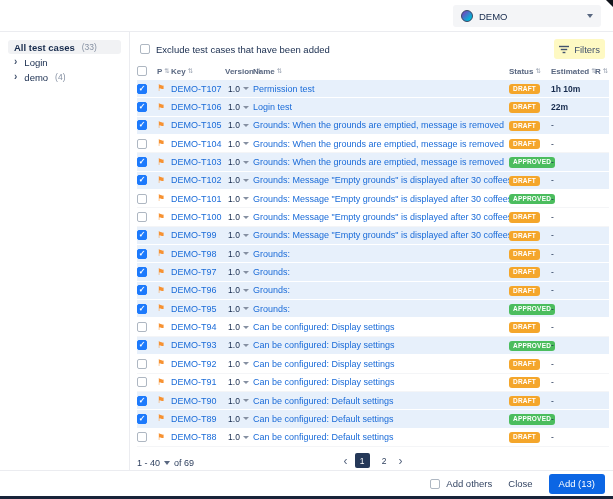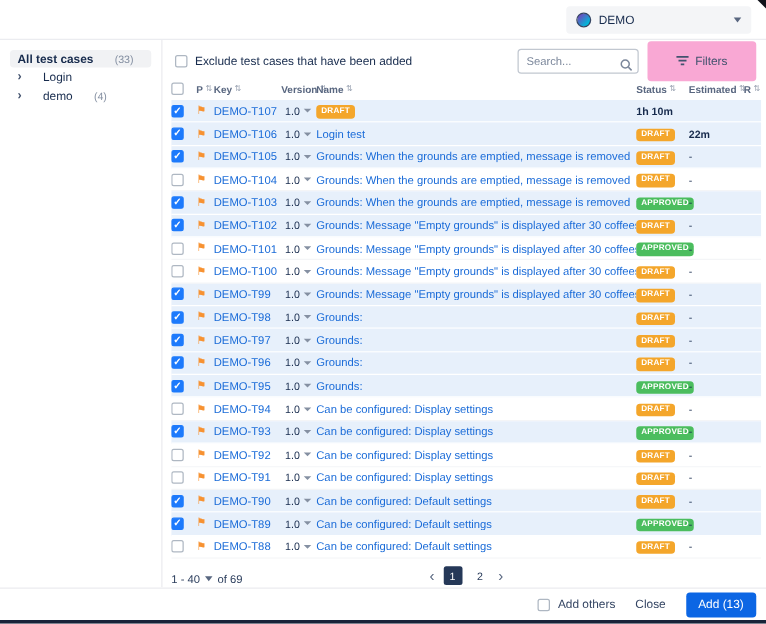--- a/index.html
+++ b/index.html
@@ -15,39 +15,39 @@
     position:absolute; right:12px; top:5px; width:148px; height:22px;
     background:#F4F5F7; border-radius:3px; display:flex; align-items:center; padding:0 8px; gap:6px; cursor:pointer;
   }
   .avatar { width:12px; height:12px; border-radius:50%; background:linear-gradient(135deg,#6554C0 20%,#00B8D9 80%); border:1px solid #344563; flex:0 0 auto; }
   .project-select .lbl { font-size:9.5px; color:#172B4D; flex:1; }
   .tri-down { width:0; height:0; border-left:3.5px solid transparent; border-right:3.5px solid transparent; border-top:4px solid #596780; }
   .corner-artifact { position:absolute; top:0; right:0; width:0; height:0; border-top:7px solid #10131a; border-left:7px solid transparent; }
 
   
   .sidebar { position:absolute; top:32px; left:0; width:130px; bottom:29px; border-right:1px solid #EBECF0; background:#fff; padding-top:7px; }
-  .side-item { display:flex; align-items:center; gap:17px; height:14px; margin:1px 8px; padding:0 6px; border-radius:3px; font-size:9.5px; cursor:pointer; }
+  .side-item { display:flex; align-items:center; gap:7px; height:14px; margin:1px 8px; padding:0 6px; border-radius:3px; font-size:9.5px; cursor:pointer; }
   .side-item.selected { background:#F1F2F4; font-weight:700; }
   .side-item .chev { color:#44546F; font-size:10px; font-weight:700; line-height:1; }
   .side-item .cnt { color:#8590A2; font-size:8.5px; font-weight:400; }
 
   
   .main { position:absolute; left:131px; top:32px; right:0; bottom:29px; background:#fff; }
   .controls { position:absolute; top:6px; left:9px; right:8px; height:22px; display:flex; align-items:center; }
   .exclude-group { display:flex; align-items:center; gap:6px; }
   .exclude-group .lbl { font-size:9.5px; color:#172B4D; }
   .spacer { flex:1; }
   .search-box { position:relative; width:97px; height:20px; margin-right:7px; }
   .search-box input {
     width:100%; height:100%; border:1px solid #C1C7D0; border-radius:3px; padding:0 18px 0 6px;
     font-size:9px; color:#172B4D; font-family:"Liberation Sans",sans-serif; outline:none; background:#fff;
   }
   .search-box input::placeholder { color:#7A869A; }
   .search-icon { position:absolute; right:5px; top:4.5px; }
-  .filters-btn { height:32px; background:#f9a8d4; border-radius:3px; display:flex; align-items:center; gap:5px; padding:0 23px; cursor:pointer; }
+  .filters-btn { height:20px; background:#fef9c3; border-radius:3px; display:flex; align-items:center; gap:5px; padding:0 5px; cursor:pointer; }
   .filters-btn .lbl { font-size:9.5px; color:#42526E; }
 
   
   .cb { width:10px; height:10px; border-radius:2px; border:1px solid #AEB7C2; background:#fff; display:flex; align-items:center; justify-content:center; cursor:pointer; flex:0 0 auto; }
   .cb.checked { border-color:#1D7AFC; background:#1D7AFC; }
   .cb.checked::after { content:"✓"; color:#fff; font-size:8px; font-weight:700; line-height:1; }
 
   
   .grid-cols { display:grid; grid-template-columns:20px 14px 54px 18px 10px 1fr 42px 44px 14px; align-items:center; }
   .thead { position:absolute; top:30px; left:6px; right:4px; height:18px; font-size:8px; font-weight:700; color:#596780; }
@@ -112,29 +112,20 @@
   </div>
 
 <div class="main">
 
   <div class="controls">
     <div class="exclude-group">
       <span class="cb"></span>
       <span class="lbl">Exclude test cases that have been added</span>
     </div>
     <div class="spacer"></div>
-    <div class="search-box">
-      <input type="text" placeholder="Search..." style="">
-      <span class="search-icon">
-        <svg width="10" height="10" viewBox="0 0 10 10">
-            <circle cx="4.2" cy="4.2" r="3.2" fill="none" stroke="#7A869A" stroke-width="1.2"></circle>
-            <line x1="6.7" y1="6.7" x2="9.3" y2="9.3" stroke="#7A869A" stroke-width="1.2"></line>
-          </svg>
-      </span>
-    </div>
     <div class="filters-btn">
       <span>
         <svg width="10" height="9" viewBox="0 0 10 9">
             <line x1="0" y1="1.5" x2="10" y2="1.5" stroke="#42526E" stroke-width="1.4"></line>
             <line x1="1.8" y1="4.5" x2="8.2" y2="4.5" stroke="#42526E" stroke-width="1.4"></line>
             <line x1="3.6" y1="7.5" x2="6.4" y2="7.5" stroke="#42526E" stroke-width="1.4"></line>
           </svg>
       </span>
       <span class="lbl">Filters</span>
     </div>
@@ -177,20 +168,21 @@
   <div class="tbody">
 
   <div class="trow grid-cols sel">
         <div>
           <span class="cb checked"></span>
         </div>
         <span class="flag">⚑</span>
         <a class="cell-link" href="#">DEMO-T107</a>
         <span class="ver">1.0</span>
         <span class="vcaret"></span>
+        <a class="cell-link" href="#">Permission test</a>
         <div><span class="badge" style="background: rgb(244, 166, 43);">DRAFT</span></div>
         <span class="est time">1h 10m</span>
         <div><span class="dot" style="background: rgb(245, 166, 35);"></span></div>
       </div>
       <div class="trow grid-cols sel">
         <div>
           <span class="cb checked"></span>
         </div>
         <span class="flag">⚑</span>
         <a class="cell-link" href="#">DEMO-T106</a>

